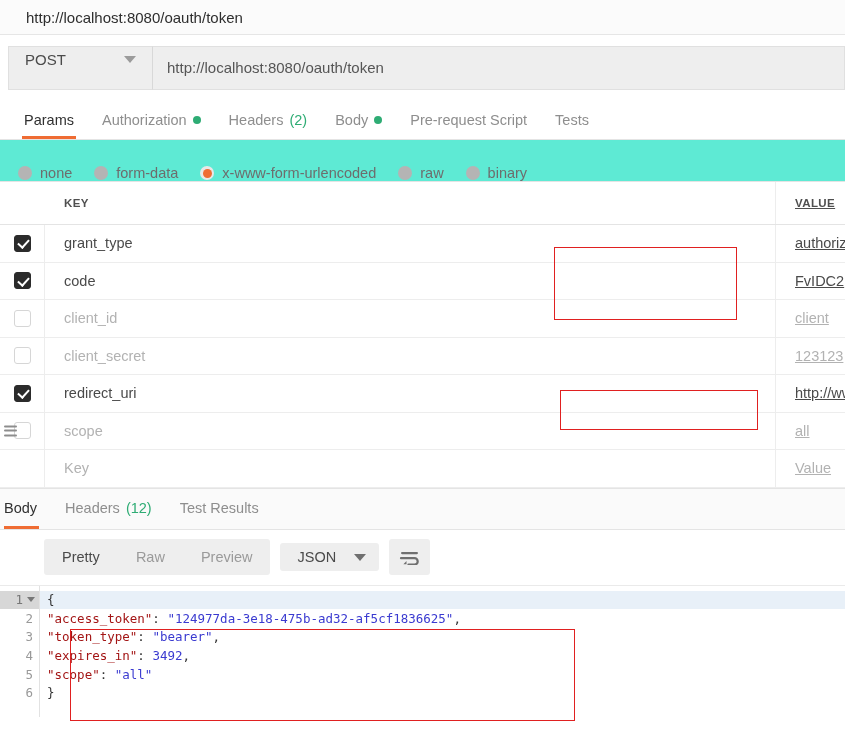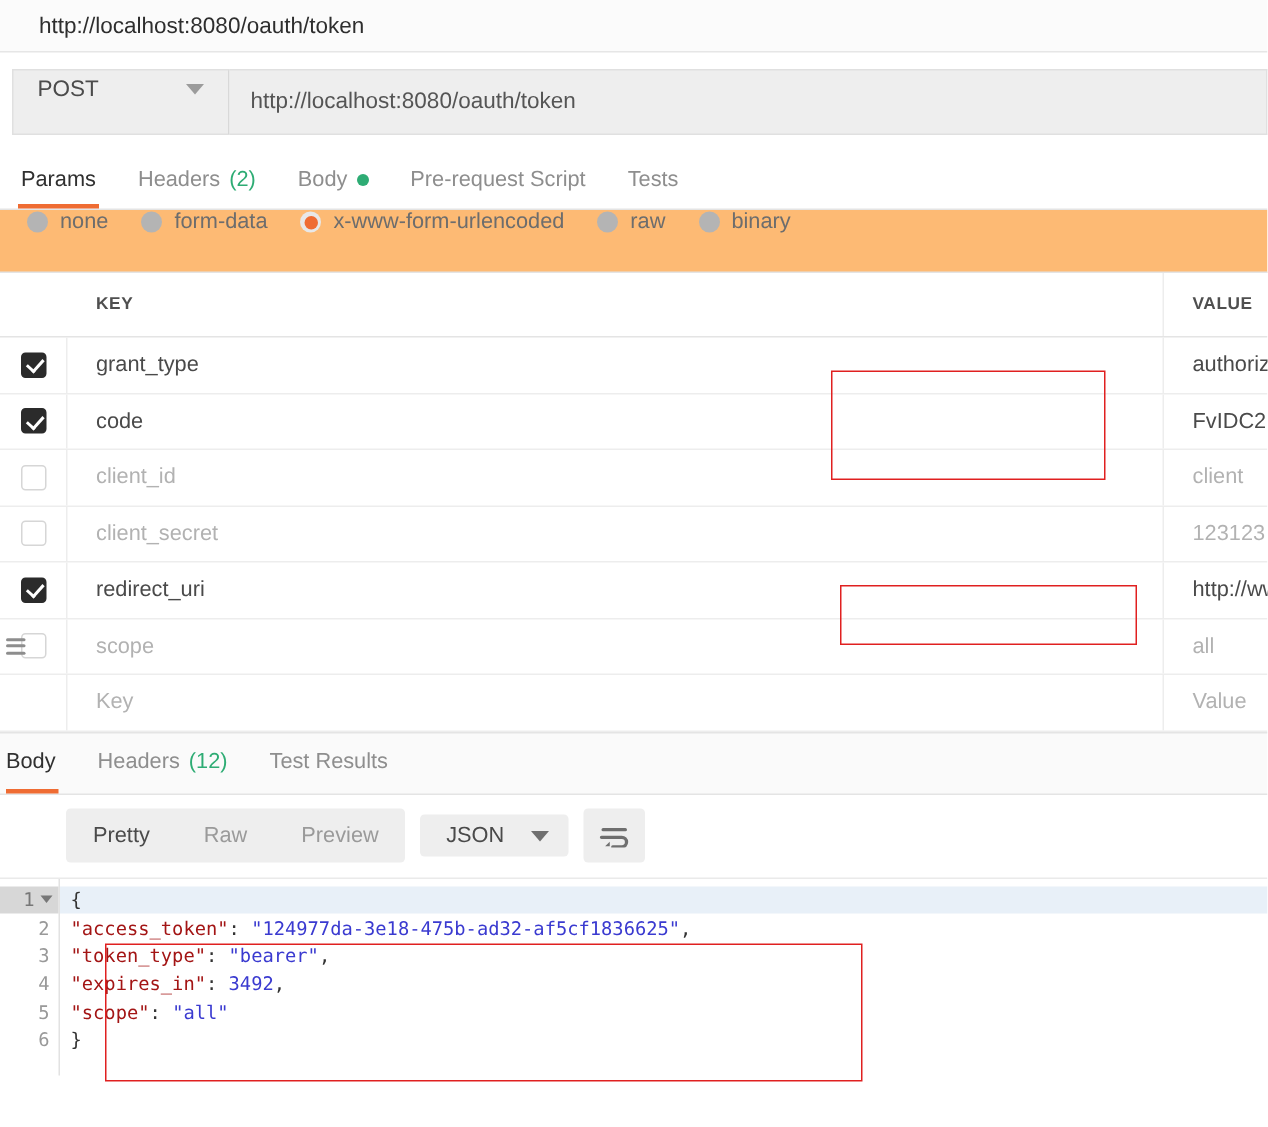--- a/index.html
+++ b/index.html
@@ -62,20 +62,21 @@
     padding-left: 14px;
     font-size: 15px;
     color: #555555;
   }
 
   
   .req-tabs {
     height: 40px;
     border-bottom: 1px solid #e4e4e4;
     display: flex; align-items: flex-end;
+    padding-left: 10px;
     background: #fff;
   }
   .tab {
     position: relative;
     height: 39px;
     display: flex; align-items: center;
     padding: 0 14px;
     font-size: 14.5px;
     color: #8e8e8e;
     white-space: nowrap;
@@ -93,24 +94,24 @@
     width: 8px; height: 8px;
     border-radius: 50%;
     background: #2eac74;
     display: inline-block;
   }
   .count-green { color: #2eac74; }
 
   
   .radio-row {
     height: 42px;
-    display: flex; align-items: flex-start;
+    display: flex; align-items: flex-end;
     padding-left: 18px;
     border-bottom: 1px solid #e4e4e4;
-    background: #fdba74;
+    background: #5eead4;
     gap: 22px;
   }
   .radio-item {
     display: flex; align-items: center;
     gap: 8px;
     font-size: 14.5px;
     color: #6d6d6d;
   }
   .radio {
     width: 14px; height: 14px;
@@ -188,20 +189,21 @@
     font-size: 14.5px;
     color: #4a4a4a;
   }
   .kv-val {
     flex: 1;
     height: 100%;
     display: flex; align-items: center;
     padding-left: 19px;
     font-size: 14.5px;
     color: #4a4a4a;
+    text-decoration: underline;
   }
   .kv-row.header .kv-key,
   .kv-row.header .kv-val {
     font-size: 11.5px;
     font-weight: bold;
     color: #4f4f4f;
     letter-spacing: 0.4px;
   }
   .kv-row.header .kv-check { border-right: none; }
   .ph { color: #b2b2b2; }
@@ -339,20 +341,24 @@
       <span>http://localhost:8080/oauth/token</span>
     </div>
   </div>
 </div>
 
 <div class="req-tabs">
   <div class="tab active">
     <span>Params</span>
   </div>
   <div class="tab">
+    <span>Authorization</span>
+    <span class="dot-green"></span>
+  </div>
+  <div class="tab">
     <span>Headers</span>
     <span class="count-green">(2)</span>
   </div>
   <div class="tab">
     <span>Body</span>
     <span class="dot-green"></span>
   </div>
   <div class="tab">
     <span>Pre-request Script</span>
   </div>

